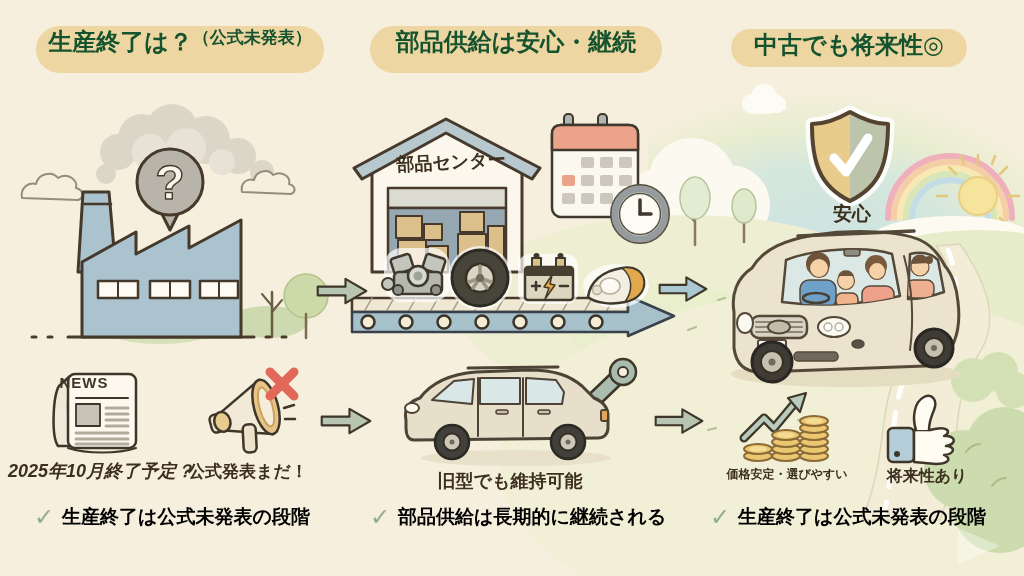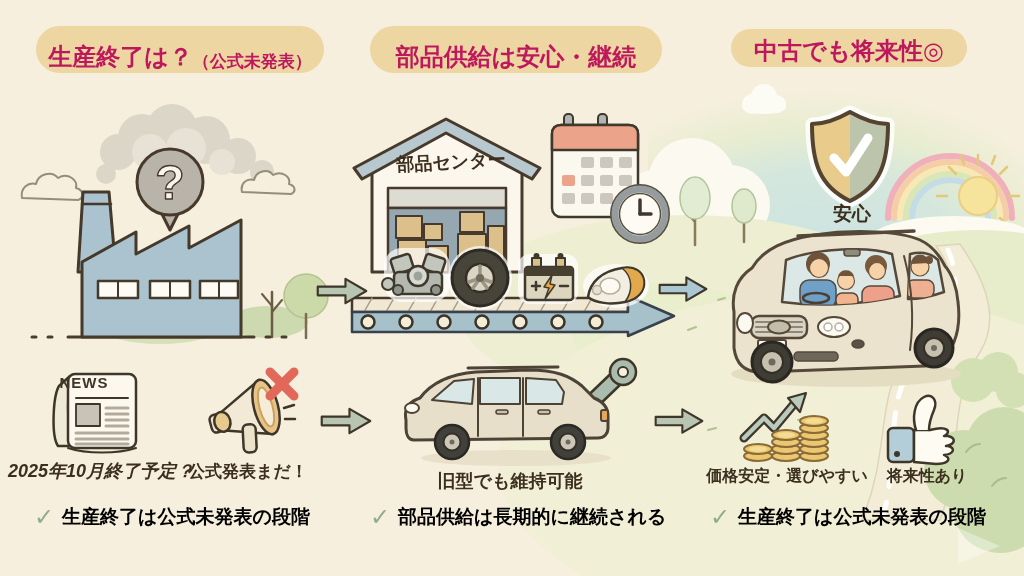--- a/index.html
+++ b/index.html
@@ -1,22 +1,22 @@
 <!DOCTYPE html>
 <html><head>
 <meta charset="utf-8">
 <style>
   html,body{margin:0;padding:0;background:#e8e2d2;}
   .stage{position:relative;width:1024px;height:576px;overflow:hidden;background:#f6efdd;
          font-family:"Liberation Sans","DejaVu Sans",sans-serif;color:#3e3020;}
   .abs{position:absolute;}
   svg{display:block;overflow:visible;}
   svg *{stroke-linejoin:round;stroke-linecap:round;}
-  .pill{position:absolute;background:#eed6a2;border-radius:26px;display:flex;align-items:flex-end;
-        justify-content:center;color:#be185d;font-weight:800;white-space:nowrap;}
+  .pill{position:absolute;background:#eed6a2;border-radius:26px;display:flex;align-items:flex-start;
+        justify-content:center;color:#14532d;font-weight:800;white-space:nowrap;}
   .pill .main{font-size:24px;}
   .pill .sub{font-size:17px;font-weight:800;}
   .lbl{position:absolute;font-weight:800;color:#3c2f1f;text-align:center;white-space:nowrap;}
   .landscape-bg{position:absolute;left:648px;top:0;width:376px;height:576px;
       background:radial-gradient(85% 35% at 45% 45%, #cbe3e2 0%, #d5e7dd 45%, #e8edd0 65%, rgba(243,238,216,0) 85%);}
   .check-row{position:absolute;display:flex;align-items:center;gap:8px;}
   .check-glyph{font-size:24px;font-weight:700;color:#8fae88;line-height:1;}
   .check-text{font-size:19px;font-weight:800;color:#000000;white-space:nowrap;}
 </style>
 </head>
@@ -469,21 +469,21 @@
   <div class="pill" style="left:731px;top:29px;width:236px;height:38px;">
     <span class="main">中古でも将来性◎</span>
   </div>
 
   <div class="lbl" style="left:48px;top:374px;width:72px;font-size:15px;letter-spacing:1px;color:#3f362a;">NEWS</div>
   <div class="lbl" style="left:392px;top:150px;width:118px;font-size:18px;transform:rotate(-3deg);">部品センター</div>
   <div class="lbl" style="left:822px;top:201px;width:60px;font-size:19px;">安心</div>
   <div class="lbl" style="left:8px;top:459px;width:180px;font-size:18px;font-style:italic;">2025年10月終了予定？</div>
   <div class="lbl" style="left:188px;top:460px;width:116px;font-size:17px;">公式発表まだ！</div>
   <div class="lbl" style="left:428px;top:469px;width:164px;font-size:18px;">旧型でも維持可能</div>
-  <div class="lbl" style="left:702px;top:466px;width:170px;font-size:16px;font-family:Liberation Serif, serif;">価格安定・選びやすい</div>
+  <div class="lbl" style="left:702px;top:466px;width:170px;font-size:12px;font-family:Liberation Serif, serif;">価格安定・選びやすい</div>
   <div class="lbl" style="left:880px;top:466px;width:94px;font-size:16px;">将来性あり</div>
 
   <div class="check-row" style="left:34px;top:504px;">
     <span class="check-glyph">✓</span>
     <span class="check-text">生産終了は公式未発表の段階</span>
   </div>
   <div class="check-row" style="left:370px;top:504px;">
     <span class="check-glyph">✓</span>
     <span class="check-text">部品供給は長期的に継続される</span>
   </div>

